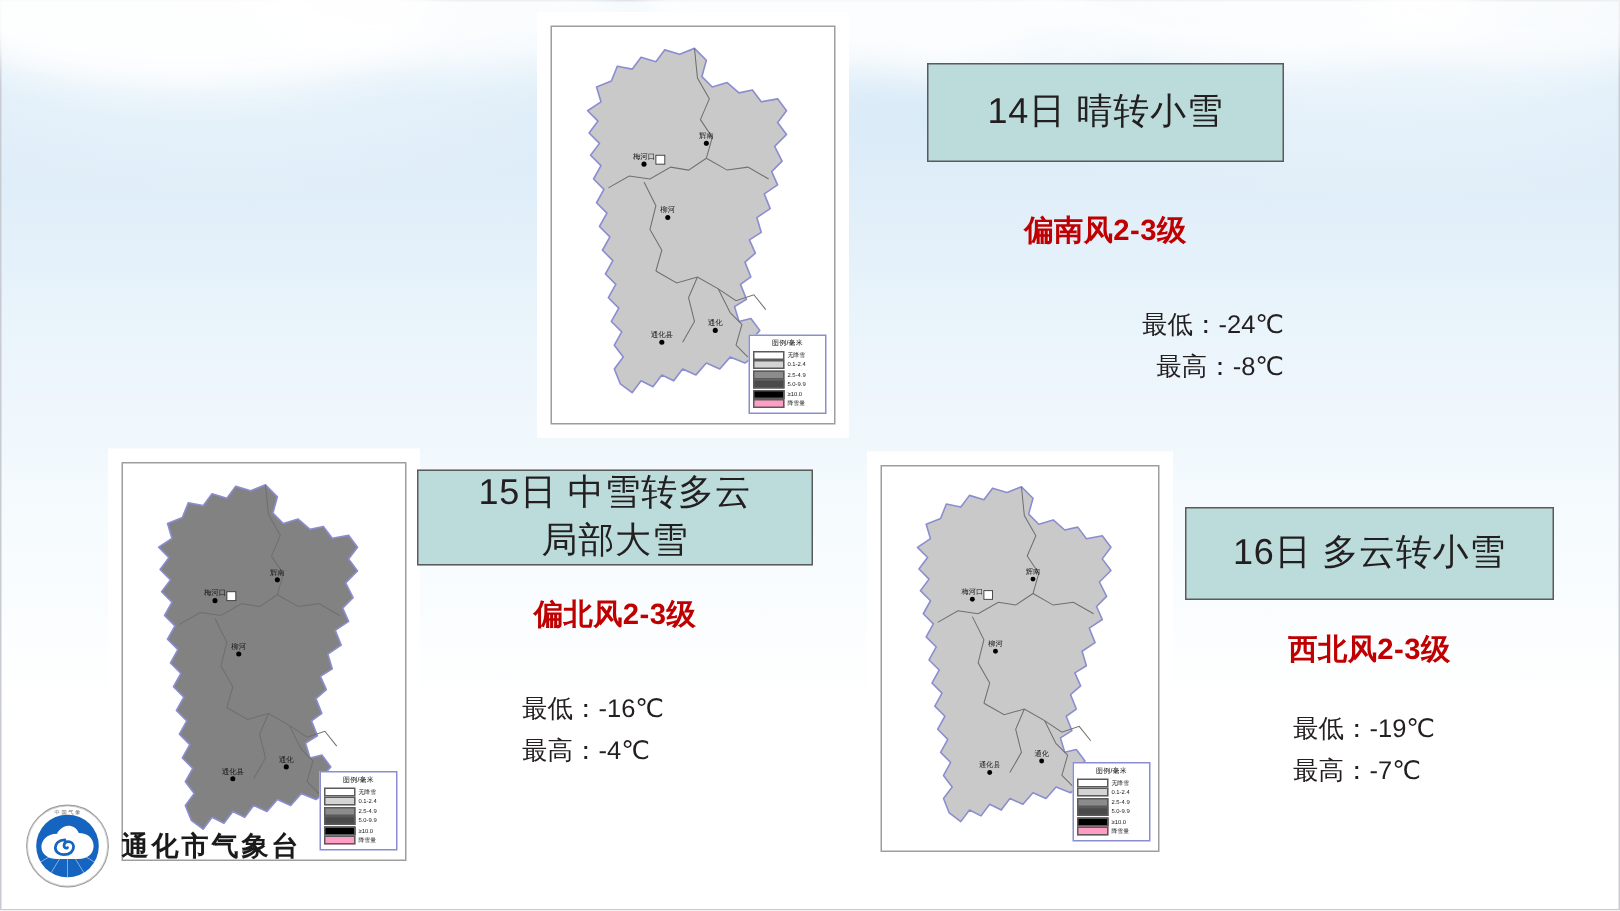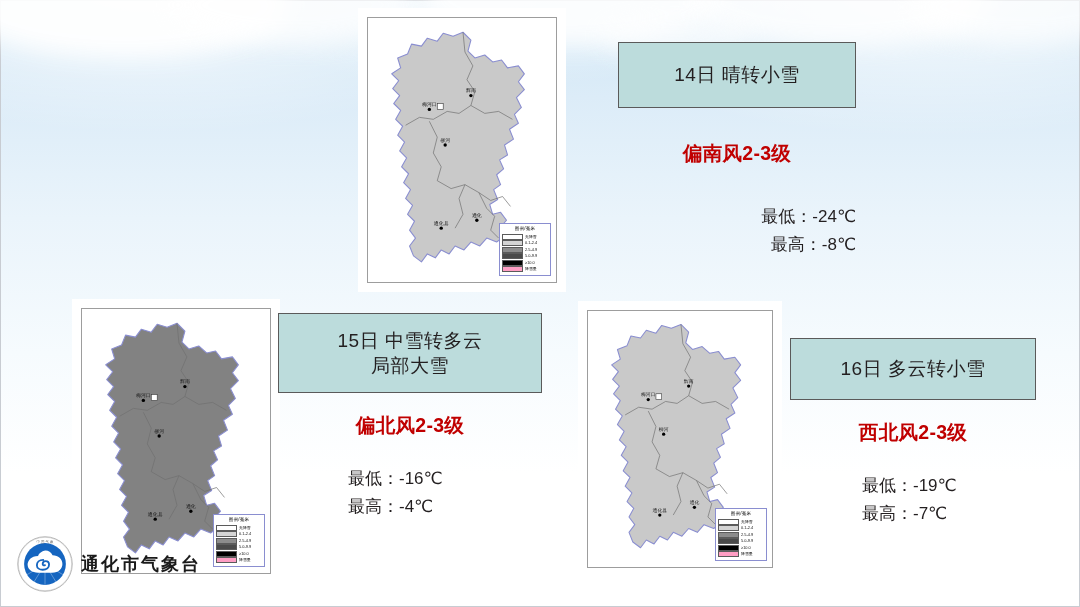--- a/index.html
+++ b/index.html
@@ -42,34 +42,34 @@
   .legend-label { font-size:3.9px; color:#111; white-space:nowrap; line-height:1; }
 
   
   .panel { position:absolute; }
   .panel.p1 { left:618px; top:42px;  width:238px; }
   .panel.p2 { left:278px; top:313px; width:264px; }
   .panel.p3 { left:790px; top:338px; width:246px; }
   .headbox {
     background:#bcdcdc; border:1px solid #5a5a5a;
     display:flex; align-items:center; justify-content:center;
-    text-align:center; color:#231f20; font-size:19px; line-height:1.32;
+    text-align:center; color:#231f20; font-size:24px; line-height:1.32;
     letter-spacing:.5px;
   }
   .panel.p1 .headbox { height:66px; }
-  .panel.p2 .headbox { height:80px;justify-content:center; }
+  .panel.p2 .headbox { height:64px;justify-content:center; }
   .panel.p3 .headbox { height:62px;text-align:center; }
   .wind { text-align:center; color:#c00000; font-weight:bold; font-size:19.5px;
           letter-spacing:.3px; }
   .panel.p1 .wind { margin-top:32px; }
   .panel.p2 .wind { margin-top:19px; }
   .panel.p3 .wind { margin-top:19px; }
   .temps { color:#231f20; font-size:17px; line-height:1.65; }
   .panel.p1 .temps { margin-top:36px; padding-left:52px;text-align:right; }
-  .panel.p2 .temps { margin-top:26px; padding-left:70px; }
+  .panel.p2 .temps { margin-top:36px; padding-left:70px; }
   .panel.p3 .temps { margin-top:26px; padding-left:72px; }
   .temp-line { white-space:nowrap; }
 
   
   .footer { position:absolute; left:16px; bottom:14px; display:flex; align-items:center; gap:7px; }
   .logo { width:58px; height:58px; flex:none; }
   .org-name { font-size:18px; font-weight:bold; color:#1a1a1a; letter-spacing:2px;
               font-family:"DejaVu Sans",sans-serif; }
 </style>
 </head>

